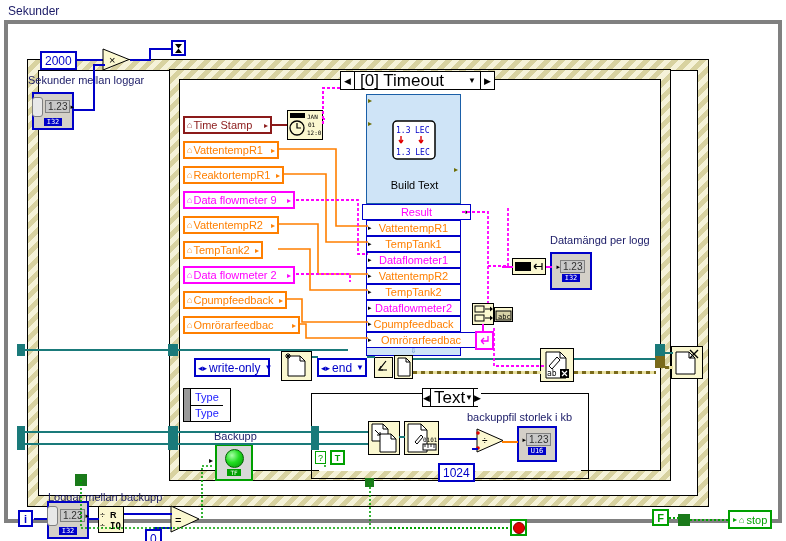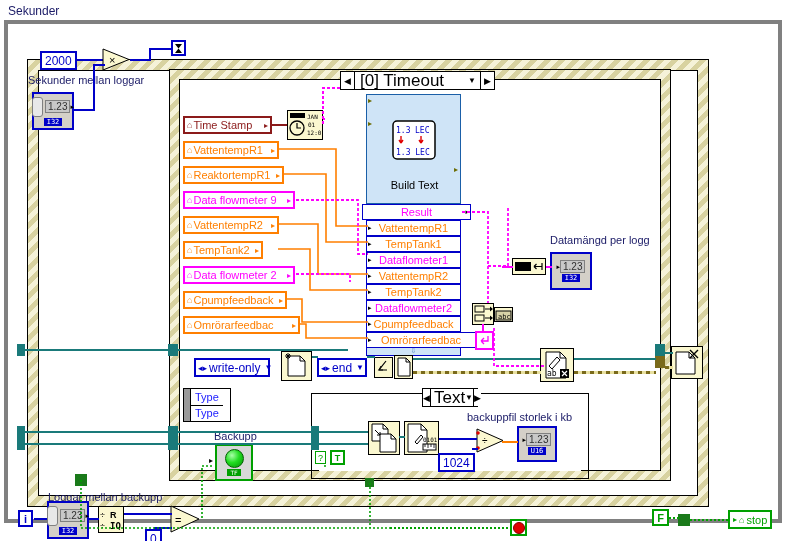--- a/index.html
+++ b/index.html
@@ -429,21 +429,21 @@
   <div class="fnode" style="left:394px;top:395px;width:35px;height:34px;">
     <svg width="33" height="32" viewBox="0 0 33 32">
       <path d="M3 2 h13 l6 6 v22 H3 Z" fill="#fff" stroke="#000"></path>
       <path d="M16 2 v6 h6" fill="none" stroke="#000"></path>
       <path d="M10 20 l6,-7 l2,2 l-6,7 Z" fill="#fff" stroke="#000"></path>
       <text x="18" y="20" font-size="6" font-family="DejaVu Sans Mono" fill="#000">0101</text>
       <rect x="18" y="22" width="13" height="6" fill="#fff" stroke="#000"></rect>
       <path d="M20 22 v3 M23 22 v4 M26 22 v3 M29 22 v4" stroke="#000" stroke-width="0.8"></path>
     </svg>
   </div>
-  <div class="const-num" style="left:428px;top:427px;">1024</div>
+  <div class="const-num" style="left:428px;top:437px;">1024</div>
   <svg class="abs" style="left:466px;top:402px;" width="30" height="26">
     <polygon points="1,1 27,12.5 1,24" fill="#fbf8d0" stroke="#000" stroke-width="1"></polygon>
     <circle cx="2" cy="5" r="1.8" fill="#e00000"></circle>
     <circle cx="2" cy="20" r="1.8" fill="#e00000"></circle>
     <text x="6" y="16" font-size="10" font-family="Liberation Sans" fill="#000">÷</text>
   </svg>
   <div class="label" style="left:457px;top:385px;">backuppfil storlek i kb</div>
   <div class="ctrl-num" style="left:507px;top:400px;width:40px;height:36px;">
     <div style="display:flex;align-items:center;">
       <span style="font-size:7px;color:#000;">▸</span>

